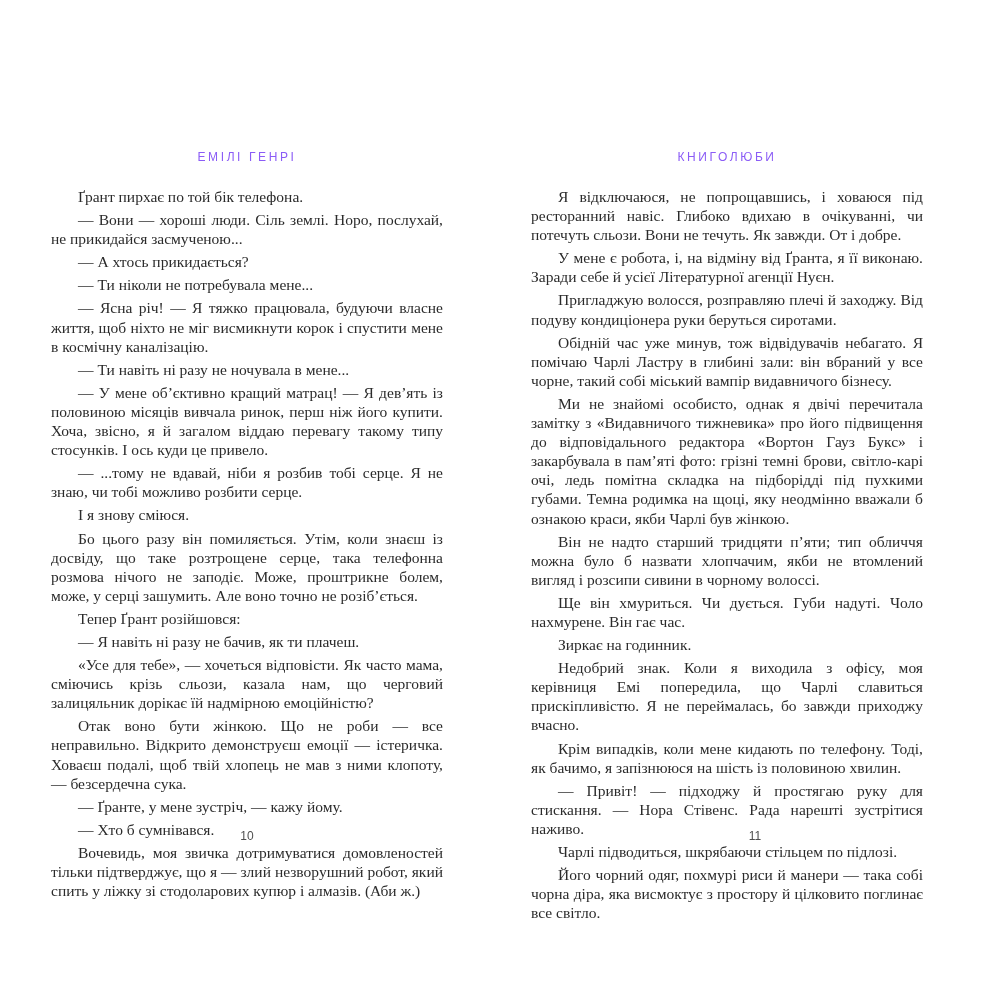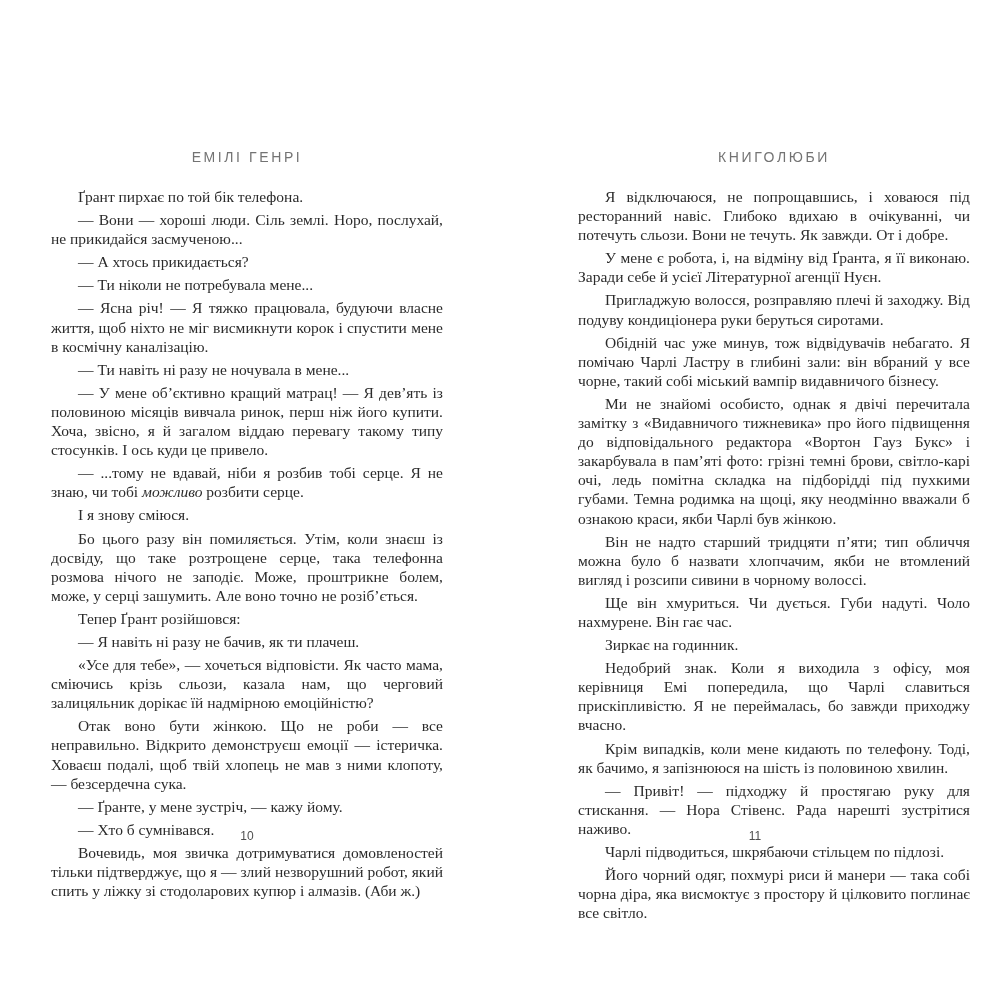--- a/index.html
+++ b/index.html
@@ -14,44 +14,44 @@
     background: #ffffff;
     font-family: "Liberation Serif", serif;
     overflow: hidden;
   }
   .page {
     position: absolute;
     top: 150px;
     width: 400px;
   }
   .page-left  { left: 47px; }
-  .page-right { left: 574px; }
+  .page-right { left: 527px; }
   .running-header {
     font-family: "Liberation Sans", sans-serif;
-    font-size: 14px;
+    font-size: 12px;
     line-height: 14px;
     letter-spacing: 2.6px;
-    color: #737373;
+    color: #8b5cf6;
     text-align: center;
     margin: 0 0 23px 0;
     white-space: nowrap;
   }
   .body-text {
     font-size: 15.5px;
     line-height: 19.1px;
     color: #2b2b2b;
     text-align: justify;
     text-justify: inter-word;
   }
   .body-text p {
     margin: 4px;
     padding: 0;
     text-indent: 27px;
   }
-  .italic { font-style: italic; }
+  .italic { }
   .page-number {
     position: absolute;
     top: 829px;
     width: 400px;
     text-align: center;
     font-family: "Liberation Sans", sans-serif;
     font-size: 12px;
     color: #4f4f4f;
   }
   .page-number-left  { left: 47px; }

